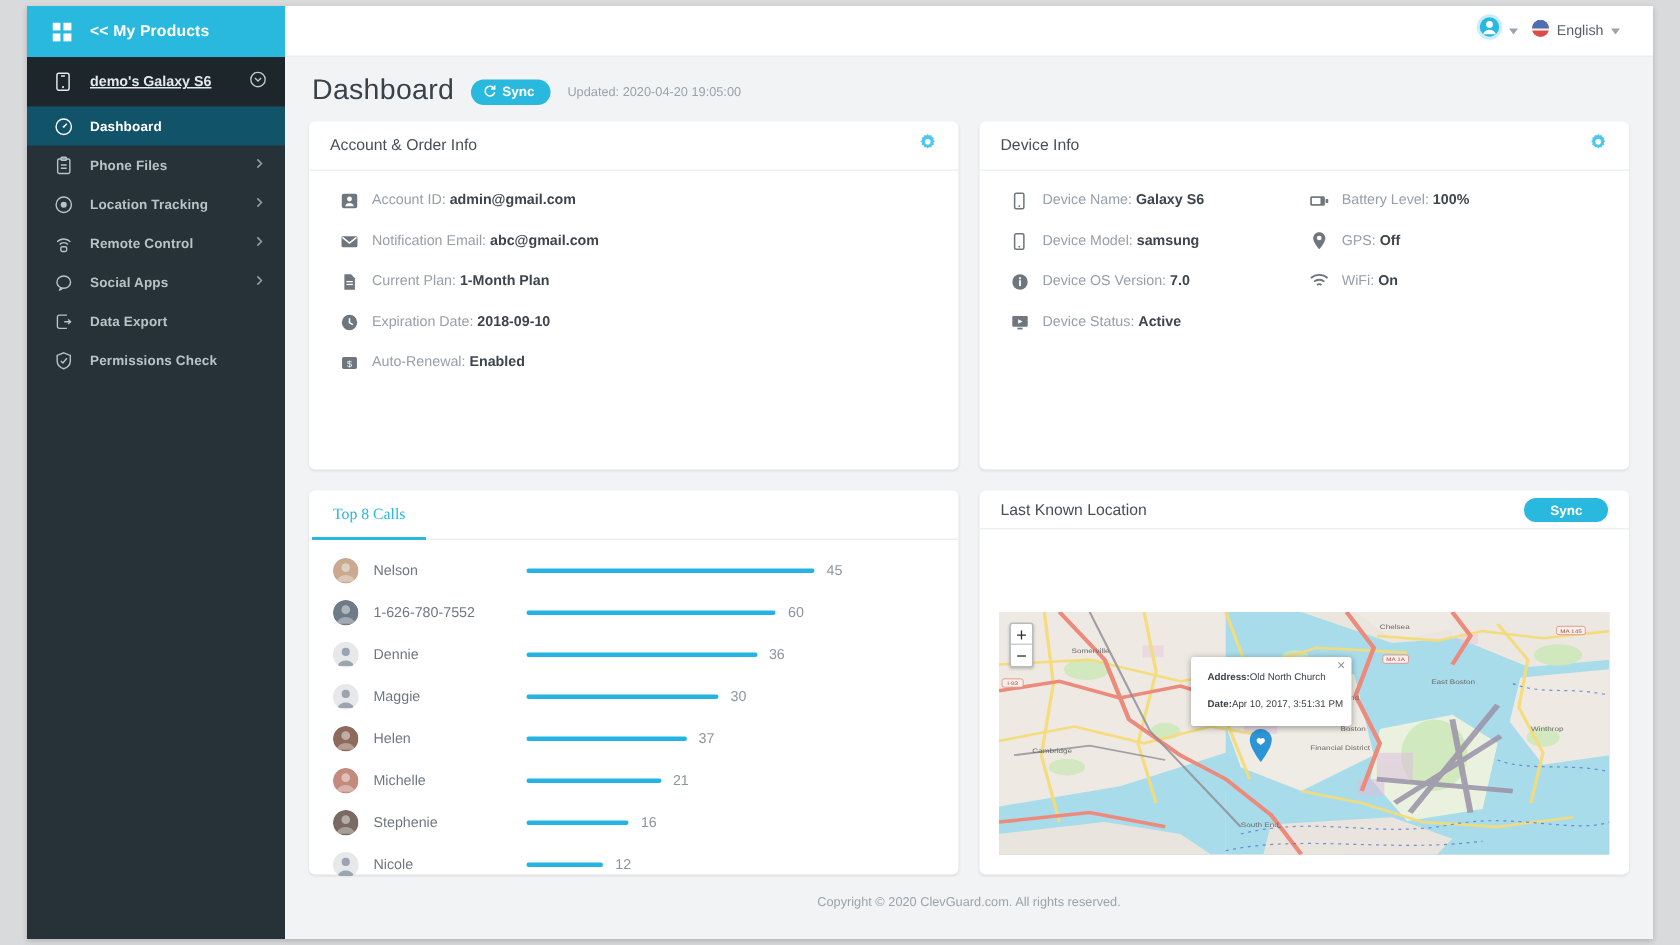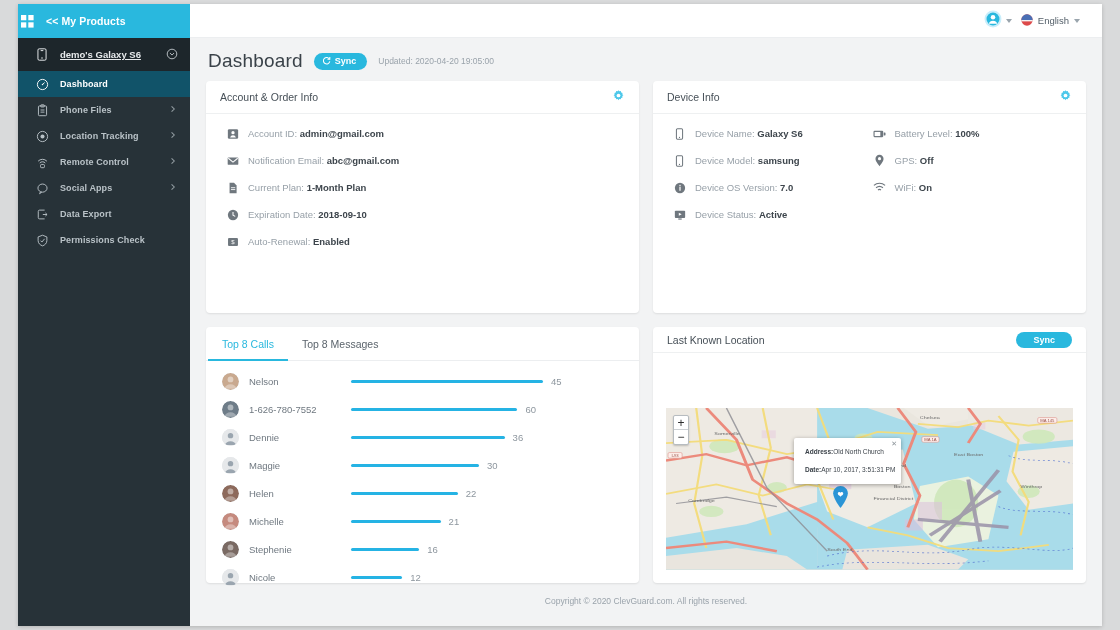--- a/index.html
+++ b/index.html
@@ -19,21 +19,21 @@
 
   
   .sidebar {
     width: 172px; flex: 0 0 172px;
     background: #273238;
     display: flex; flex-direction: column;
   }
   .brand {
     height: 34px; background: #29b8de;
     display: flex; align-items: center;
-    padding-left: 3px; gap: 12px;
+    padding-left: 17px; gap: 12px;
     color: #fff; font-size: 10.5px; font-weight: bold;
     letter-spacing: .1px;
   }
   .brand-icon { display:flex; align-items:center; }
   .device-row {
     height: 33px; background: #1d262b;
     display: flex; align-items: center;
     padding: 0 12px 0 17px; gap: 11px;
     color: #e7eaec; font-size: 9.5px; font-weight: bold; text-decoration: underline;
   }
@@ -94,21 +94,21 @@
   .info-txt { font-size: 9.5px; color: #97a0a8; white-space: nowrap; }
   .info-txt b { color: #3d454c; font-weight: bold; }
   .two-col { display: grid; grid-template-columns: 1fr 1fr; column-gap: 6px; }
 
   
   .tabs { display: flex; border-bottom: 1px solid #eceef0; padding: 0 2px; }
   .tab {
     font-size: 10.5px; padding: 11px 14px 9px 14px; color: #5b646c;
     cursor: pointer; border-bottom: 2px solid transparent; margin-bottom:-1px;
   }
-  .tab.active { color: #29b8de; border-bottom-color: #29b8de; }
+  .tab.active { color: #29b8de; border-bottom-color: #29b8de; font-family: Liberation Serif, serif; }
   .calls { padding: 6px 14px 6px 16px; }
   .call-row { display: flex; align-items: center; height: 28px; gap: 10px; }
   .av { width: 17px; height: 17px; border-radius: 50%; flex:0 0 17px; overflow:hidden;
         display:block; background:#e3e6e8; }
   .cname { font-size: 9.5px; color: #6f7880; width: 92px; flex:0 0 92px; white-space: nowrap; }
   .barwrap { flex: 1; display: flex; align-items: center; gap: 8px; }
   .bar { height: 3px; background: #25b3e4; border-radius: 2px; }
   .bval { font-size: 9.5px; color: #8d969e; }
 
   
@@ -494,21 +494,20 @@
           </div>
         </div>
 
       </div>
 
       <div class="grid" style="margin-top:14px">
 
         <div class="card" style="height:256px">
           <div class="tabs">
             <div class="tab active">Top 8 Calls</div>
-            <div class="tab">Top 8 Messages</div>
           </div>
           <div class="calls" id="calls-list">
               <div class="call-row">
                 <span class="av"><svg viewBox="0 0 20 20" width="17" height="17">
                     <circle cx="10" cy="10" r="10" fill="#c9a98f"></circle>
                     <circle cx="10" cy="7.6" r="3.4" fill="rgba(255,255,255,.45)"></circle>
                     <path d="M2.6 18.6A7.8 7.8 0 0 1 17.4 18.6Z" fill="rgba(255,255,255,.35)"></path>
                   </svg></span>
                 <span class="cname">Nelson</span>
                 <span class="barwrap">
@@ -554,21 +553,21 @@
               </div>
               <div class="call-row">
                 <span class="av"><svg viewBox="0 0 20 20" width="17" height="17">
                     <circle cx="10" cy="10" r="10" fill="#8d6a5c"></circle>
                     <circle cx="10" cy="7.6" r="3.4" fill="rgba(255,255,255,.45)"></circle>
                     <path d="M2.6 18.6A7.8 7.8 0 0 1 17.4 18.6Z" fill="rgba(255,255,255,.35)"></path>
                   </svg></span>
                 <span class="cname">Helen</span>
                 <span class="barwrap">
                   <span class="bar" style="width: 106.667px; background: rgb(37, 179, 228);"></span>
-                  <span class="bval">22</span>
+                  <span class="bval">37</span>
                 </span>
               </div>
               <div class="call-row">
                 <span class="av"><svg viewBox="0 0 20 20" width="17" height="17">
                     <circle cx="10" cy="10" r="10" fill="#c58a7e"></circle>
                     <circle cx="10" cy="7.6" r="3.4" fill="rgba(255,255,255,.45)"></circle>
                     <path d="M2.6 18.6A7.8 7.8 0 0 1 17.4 18.6Z" fill="rgba(255,255,255,.35)"></path>
                   </svg></span>
                 <span class="cname">Michelle</span>
                 <span class="barwrap">

